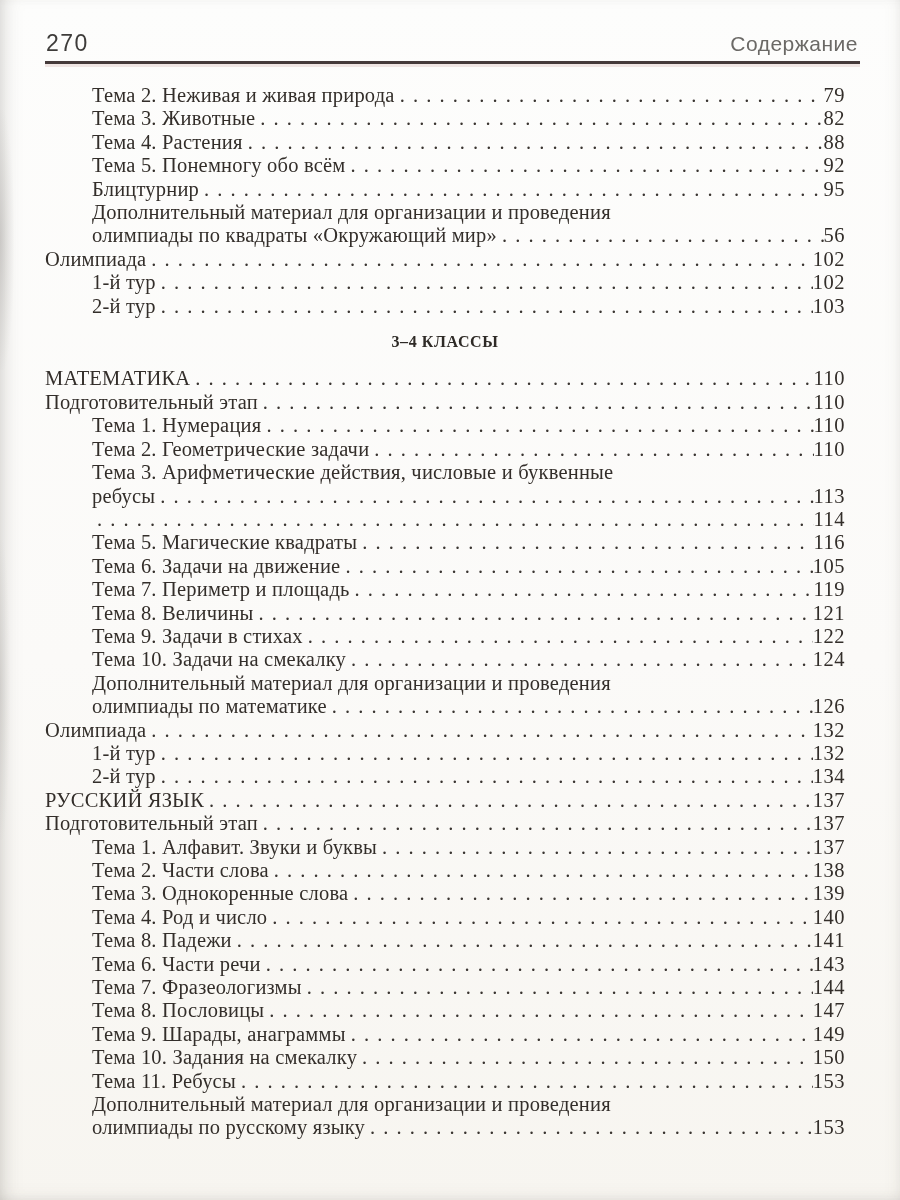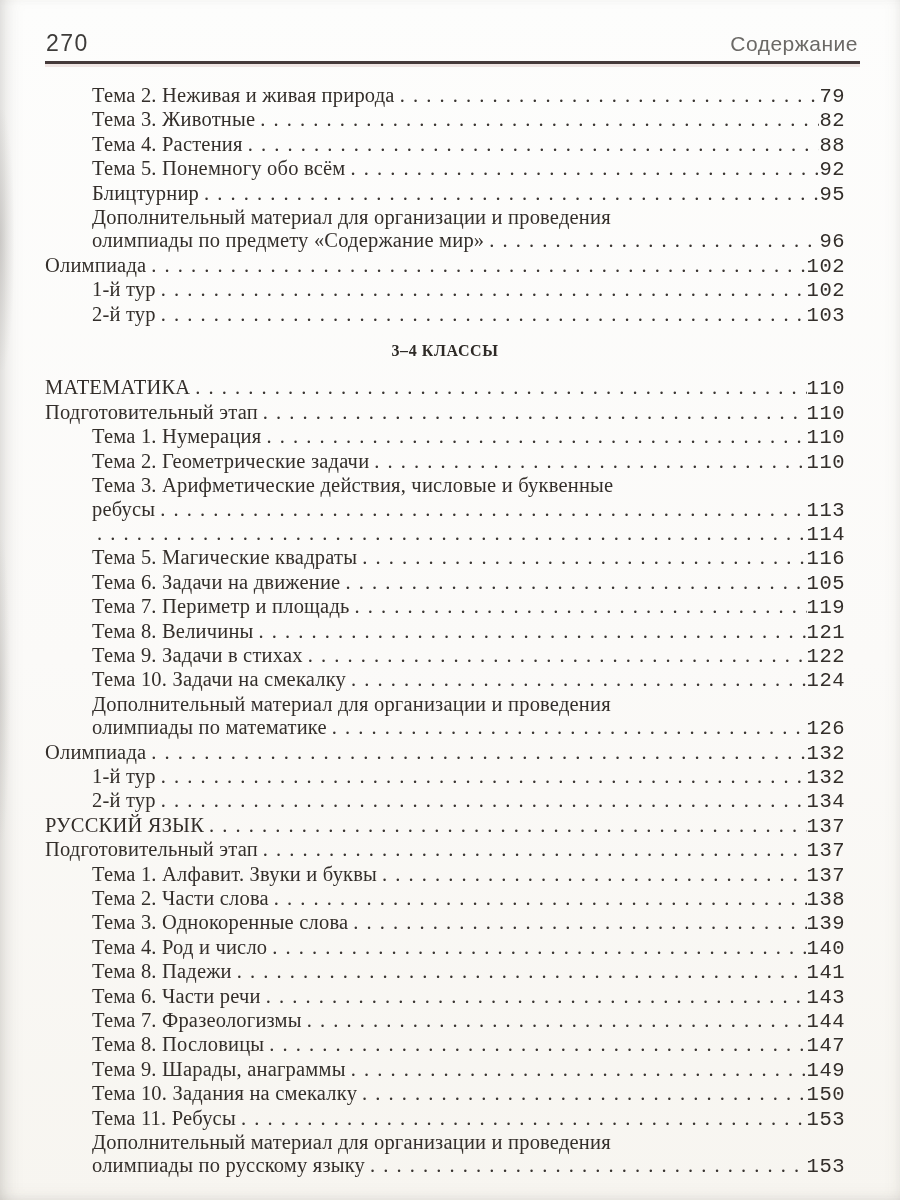--- a/index.html
+++ b/index.html
@@ -45,21 +45,21 @@
     font-size: 20.5px; line-height: 23.4px;
     color: #332e2a; letter-spacing: 0.2px;
   }
   .row.indent { padding-left: 47px; }
   .title { white-space: nowrap; }
   .dots  { flex: 1; overflow: hidden; white-space: nowrap; padding: 0 3px 0 5px; }
   .dots::after {
     content: ". . . . . . . . . . . . . . . . . . . . . . . . . . . . . . . . . . . . . . . . . . . . . . . . . . . . . . . . . . . . . . . . . . . . . . . . . . . . . . . . . . . . . . . .";
     letter-spacing: 1.5px; color: #3a3531;
   }
-  .pg { letter-spacing: 0.5px; font-family: Liberation Mono, monospace; }
+  .pg { letter-spacing: 0.5px; }
   .heading {
     text-align: center; font-weight: bold;
     font-size: 16px; line-height: 23.4px;
     color: #2e2a26; letter-spacing: 0.6px;
     margin: 12px 0 14px 0;
   }
 </style>
 </head>
 <body>
 
@@ -96,23 +96,23 @@
       </div>
       <div class="row indent">
         <span class="title">Блицтурнир</span>
         <span class="dots"></span>
         <span class="pg">95</span>
       </div>
       <div class="row indent">
         <span class="title">Дополнительный материал для организации и проведения</span>
       </div>
       <div class="row indent">
-        <span class="title">олимпиады по предмету «Содержание мир»</span>
-        <span class="dots"></span>
-        <span class="pg">96</span>
+        <span class="title">олимпиады по квадраты «Окружающий мир»</span>
+        <span class="dots"></span>
+        <span class="pg">56</span>
       </div>
       <div class="row">
         <span class="title">Олимпиада</span>
         <span class="dots"></span>
         <span class="pg">102</span>
       </div>
       <div class="row indent">
         <span class="title">1-й тур</span>
         <span class="dots"></span>
         <span class="pg">102</span>

